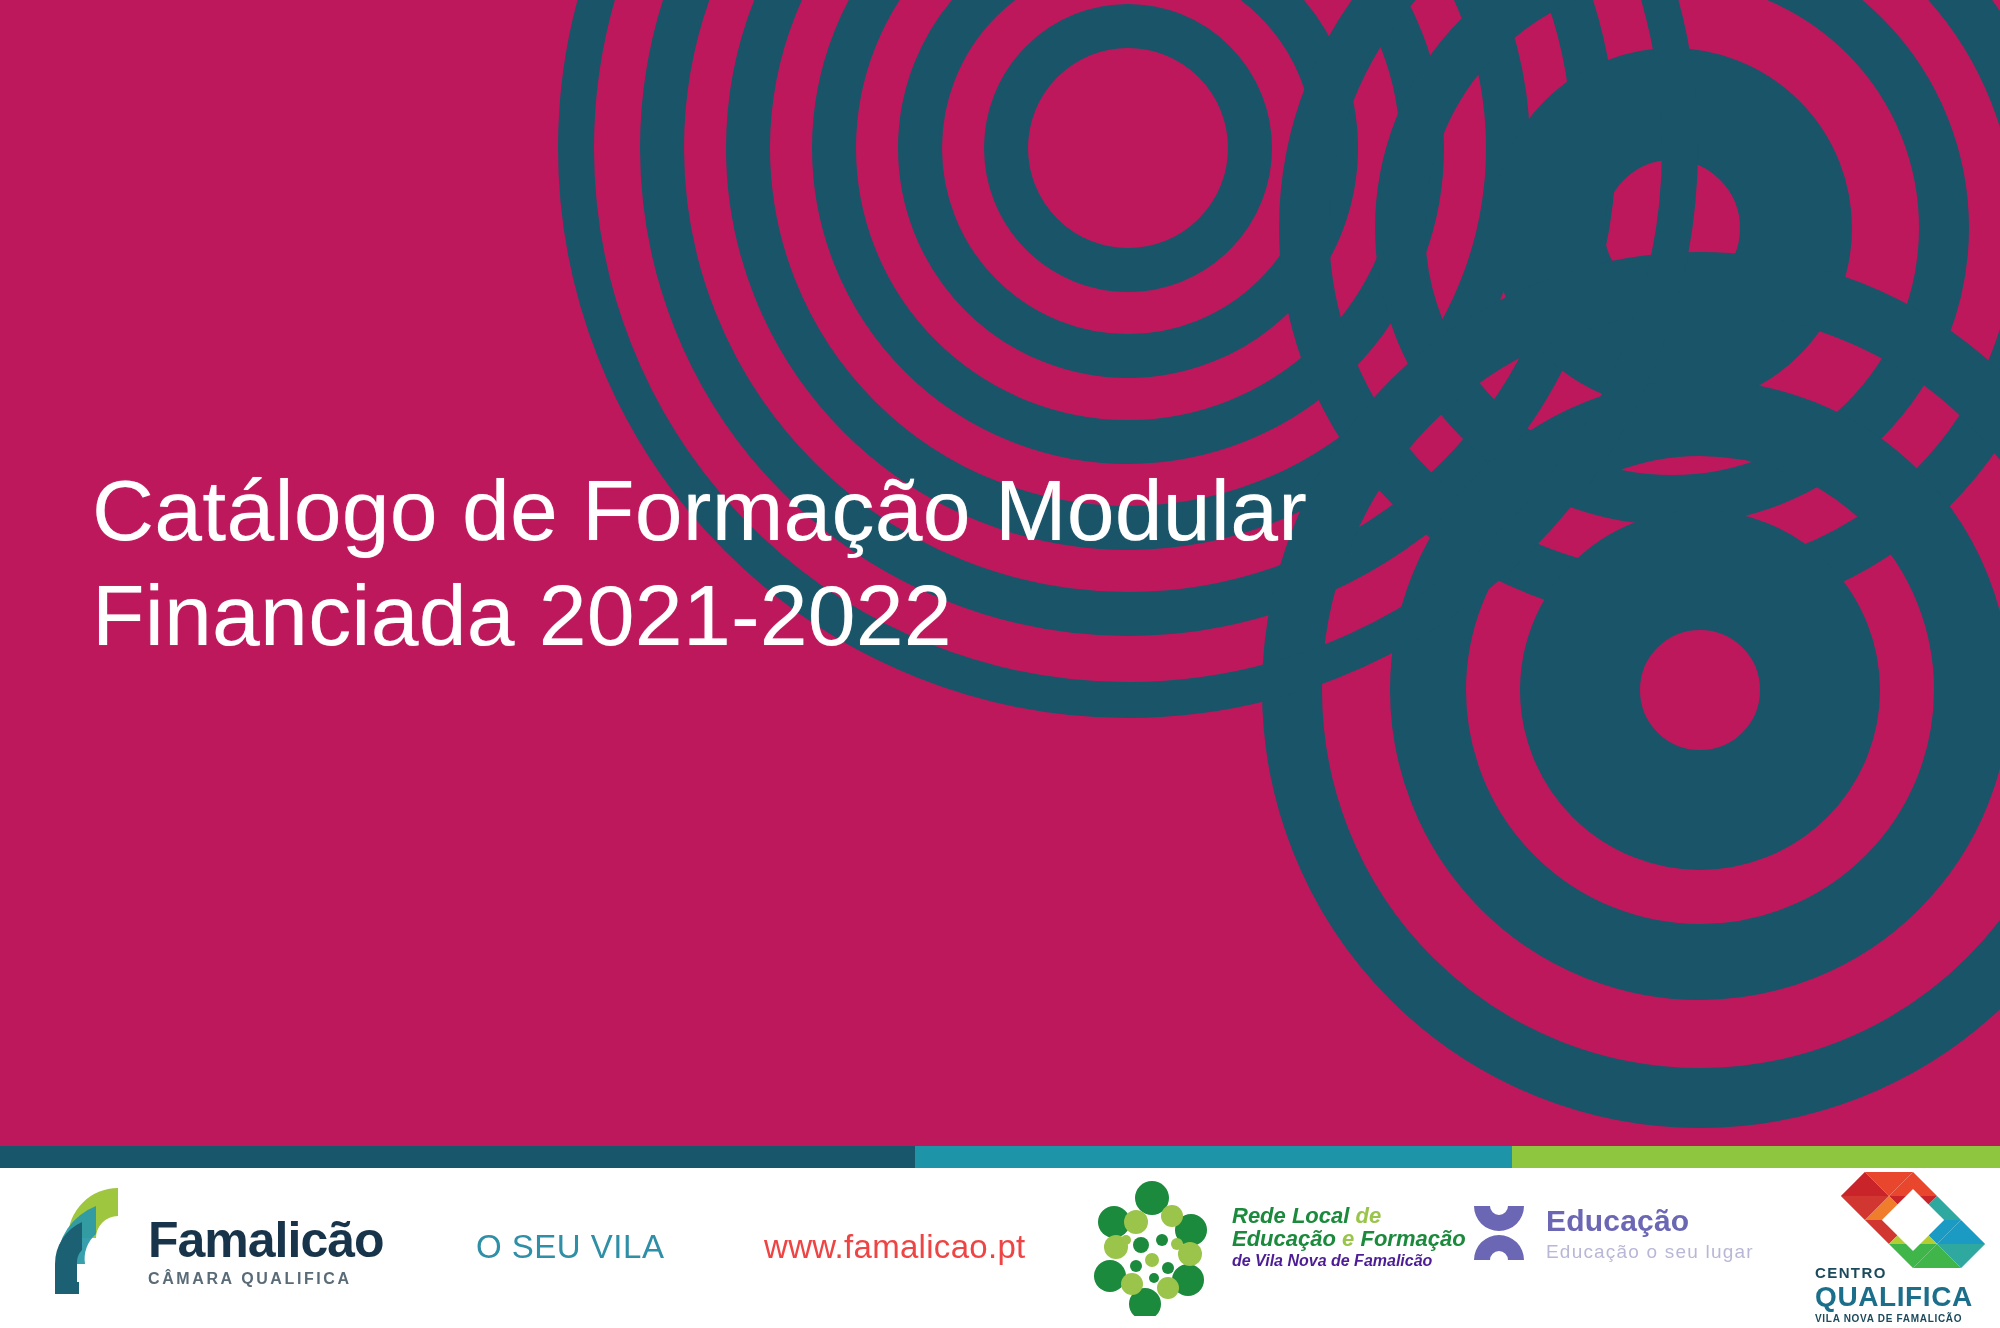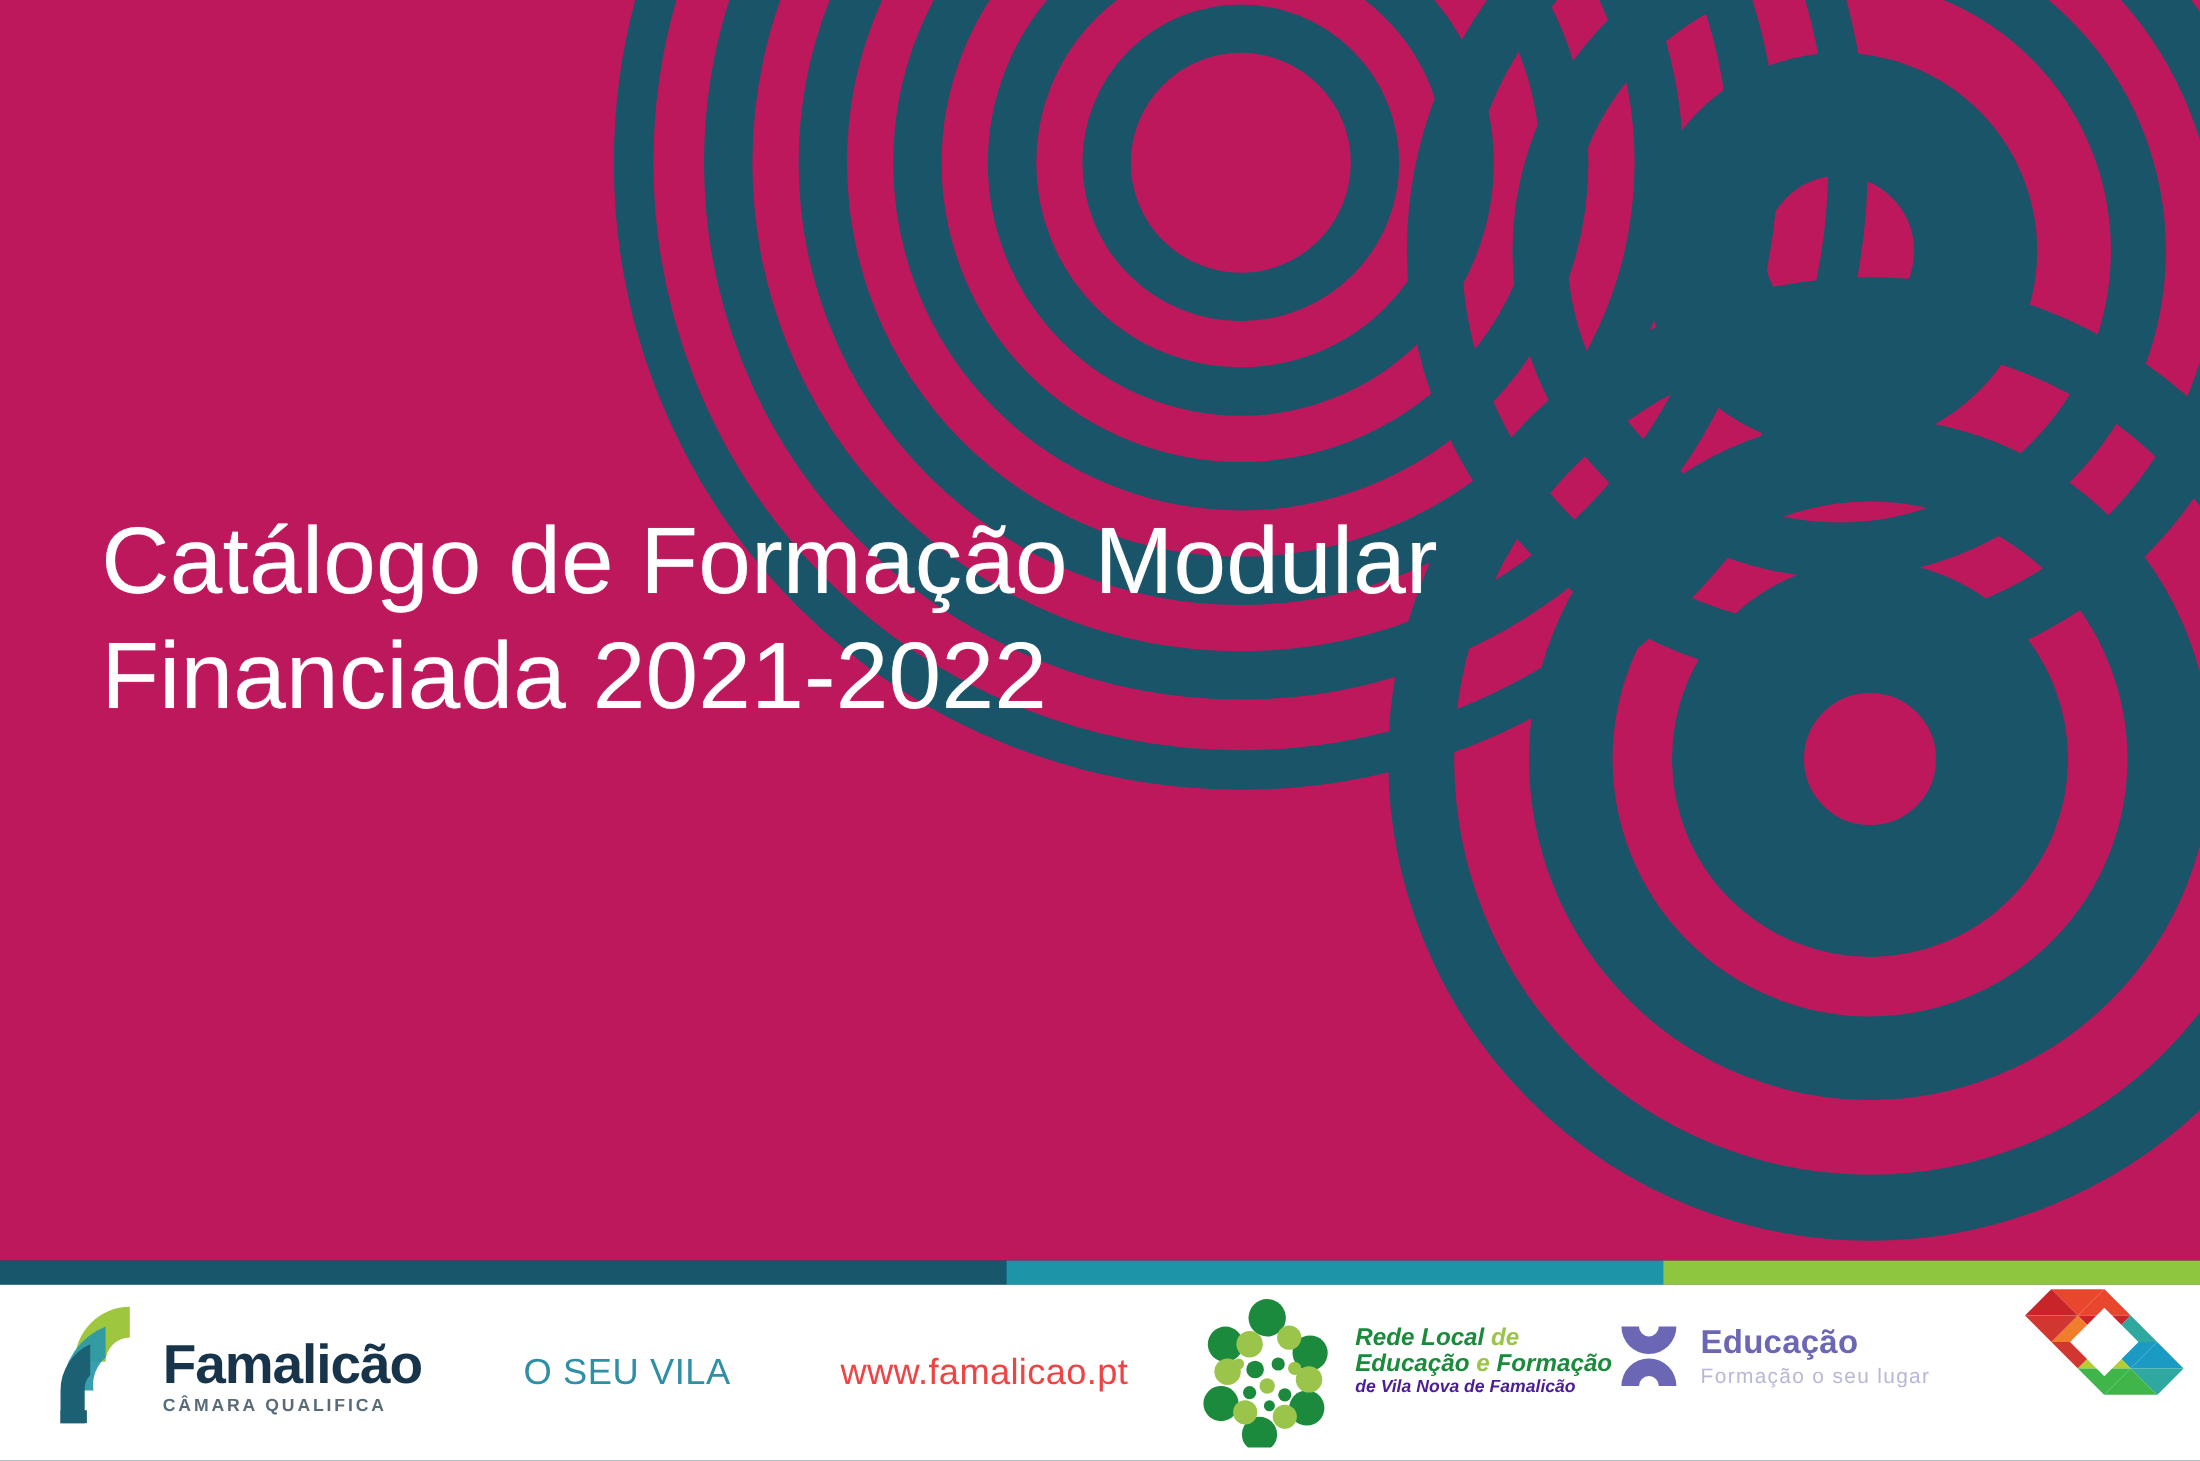--- a/index.html
+++ b/index.html
@@ -303,21 +303,21 @@
       </div>
     </div>
 
     <div class="edu-logo">
       <svg class="edu-mark" viewBox="0 0 62 62" aria-hidden="true">
         <path d="M6 4 L22 4 A9 9 0 0 0 40 4 L56 4 A25 25 0 0 1 31 29 A25 25 0 0 1 6 4 Z" fill="#6b67b5"></path>
         <path d="M6 58 L22 58 A9 9 0 0 1 40 58 L56 58 A25 25 0 0 0 31 33 A25 25 0 0 0 6 58 Z" fill="#6b67b5"></path>
       </svg>
       <div class="edu-text">
         <span class="edu-l1">Educação</span>
-        <span class="edu-l2">Formação o seu lugar</span>
+        <span class="edu-l2">Educação o seu lugar</span>
       </div>
     </div>
 
     <div class="cq-logo">
       <svg class="cq-mark" viewBox="0 0 152 96" aria-hidden="true">
         <g transform="translate(76,48) rotate(45) translate(-76,-48)">
 
           <g transform="translate(42,14)">
 
             <polygon points="0,0 34,0 0,34" fill="#e8472e"></polygon>
@@ -338,16 +338,21 @@
             <polygon points="102,0 102,34 68,34" fill="#2fa8a0"></polygon>
             <polygon points="-34,34 0,34 -34,68" fill="#c9242a"></polygon>
             <polygon points="0,34 0,68 -34,68" fill="#d13631"></polygon>
             <polygon points="68,34 102,34 68,68" fill="#3fb54a"></polygon>
             <polygon points="102,34 102,68 68,68" fill="#1b9bc4"></polygon>
 
             <rect x="12" y="12" width="44" height="44" fill="#ffffff"></rect>
           </g>
         </g>
       </svg>
+      <div class="cq-text">
+        <div class="cq-l1">CENTRO</div>
+        <div class="cq-l2">QUALIFICA</div>
+        <div class="cq-l3">VILA NOVA DE FAMALICÃO</div>
+      </div>
     </div>
 
   </div>
 </div>
 
 </body></html>

